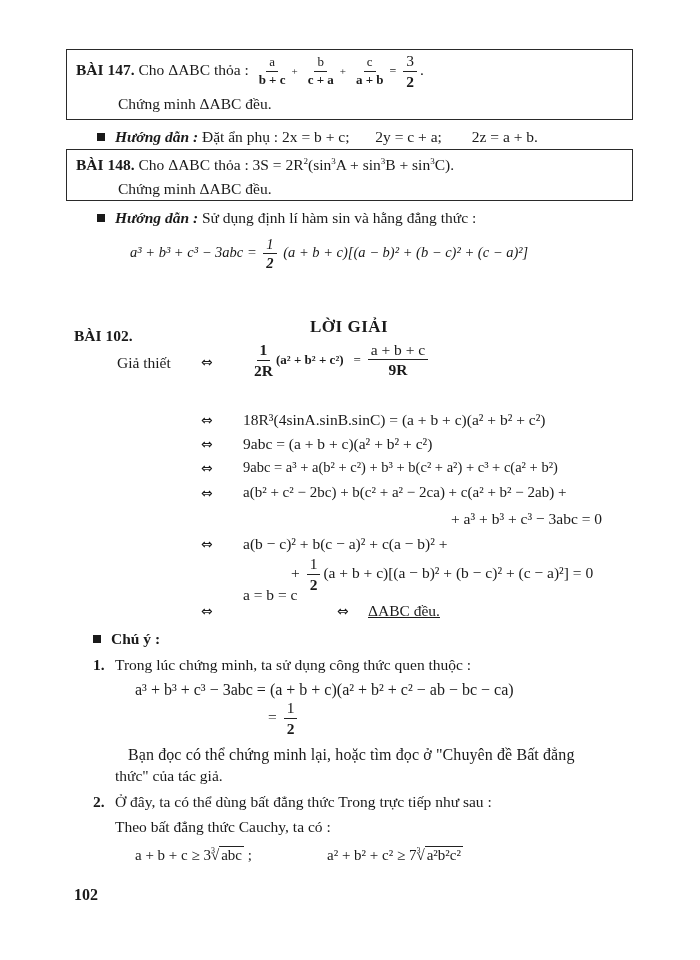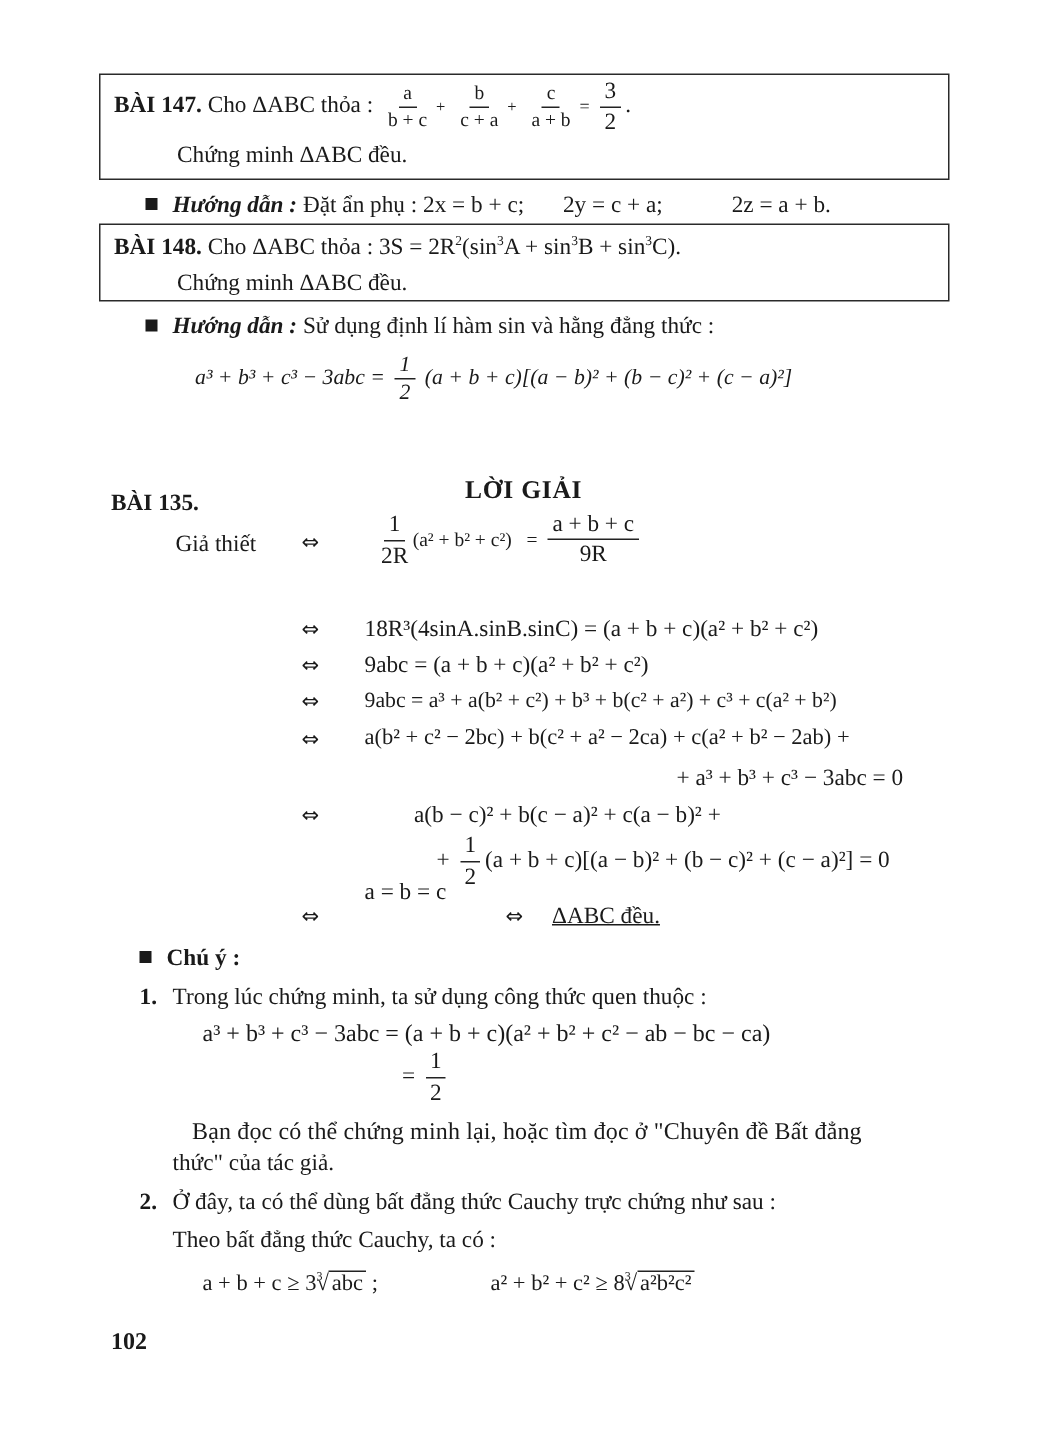--- a/index.html
+++ b/index.html
@@ -6,21 +6,21 @@
   body {
     width:700px; height:960px; background:#ffffff; position:relative; overflow:hidden;
     font-family:"Liberation Serif","DejaVu Serif",serif; color:#1a1a1a;
   }
   .abs { position:absolute; white-space:nowrap; }
   .t { font-size:15.5px; }
   b, .b { font-weight:bold; }
   .box { position:absolute; border:1.5px solid #2a2a2a; box-sizing:border-box; }
   .frac { display:inline-flex; flex-direction:column; align-items:center; vertical-align:middle; margin:0 3px; }
   .frac .num { padding:0 3px 1px 3px; border-bottom:1px solid #222; line-height:1.15; }
-  .frac .den { padding:1px 3px 0 3px; line-height:1.15; }
+  .frac .den { padding:1px 3px 0 3px; line-height:1.15;font-weight:bold; }
   sup { font-size:9px; vertical-align:6px; line-height:0; }
   .it { font-style:italic; }
   .sq { display:inline-block; width:8px; height:8px; background:#1a1a1a; margin-right:10px; vertical-align:1px; }
   .arrow { font-family:"DejaVu Sans",sans-serif; font-size:14px; }
   .root { border-top:1px solid #222; padding:0 2px; }
   .rootidx { font-size:8px; vertical-align:7px; margin-right:-4px; }
   .title { font-size:17px; font-weight:bold; letter-spacing:0.5px; }
 </style>
 </head>
 <body>
@@ -45,21 +45,21 @@
       <span class="num">3</span>
       <span class="den">2</span>
     </span><span>.</span>
 </div>
 <div class="abs t" style="left:118px;top:95px;">Chứng minh ΔABC đều.</div>
 
 <div class="abs t" style="left:97px;top:128px;">
   <span class="sq"></span><b class="it">Hướng dẫn :</b>
   <span>Đặt ẩn phụ : 2x = b + c;</span>
   <span style="margin-left:22px;">2y = c + a;</span>
-  <span style="margin-left:42px;">2z = a + b.</span>
+  <span style="margin-left:26px;">2z = a + b.</span>
 </div>
 
 <div class="box" style="left:66px;top:149px;width:567px;height:52px;"></div>
 <div class="abs t" style="left:76px;top:156px;">
   <b>BÀI 148.</b>
   <span>Cho ΔABC thỏa : 3S = 2R</span><sup>2</sup><span>(sin</span><sup>3</sup><span>A + sin</span><sup>3</sup><span>B + sin</span><sup>3</sup><span>C).</span>
 </div>
 <div class="abs t" style="left:118px;top:180px;">Chứng minh ΔABC đều.</div>
 
 <div class="abs t" style="left:97px;top:209px;">
@@ -69,21 +69,21 @@
 <div class="abs it" style="left:130px;top:234px;font-size:14.5px;line-height:36px;">
   <span>a³ + b³ + c³ − 3abc =</span>
   <span class="frac" style="font-style:italic;">
       <span class="num">1</span>
       <span class="den">2</span>
     </span>
   <span>(a + b + c)[(a − b)² + (b − c)² + (c − a)²]</span>
 </div>
 
 <div class="abs title" style="left:310px;top:295px;margin-top:22px;">LỜI GIẢI</div>
-<div class="abs t b" style="left:74px;top:327px;">BÀI 135.</div>
+<div class="abs t b" style="left:74px;top:327px;">BÀI 102.</div>
 
 <div class="abs t" style="left:117px;top:354px;">Giả thiết</div>
 <div class="abs arrow" style="left:201px;top:354px;">⇔</div>
 <div class="abs t" style="left:245px;top:340px;line-height:1;">
   <span class="frac">
     <span class="den" style="display:flex;align-items:center;">
       <span class="frac" style="margin:0;">
           <span class="num">1</span>
           <span class="den">2R</span>
         </span>
@@ -102,21 +102,21 @@
 <div class="abs arrow" style="left:201px;top:436px;">⇔</div>
 <div class="abs t" style="left:243px;top:435px;">9abc = (a + b + c)(a² + b² + c²)</div>
 <div class="abs arrow" style="left:201px;top:460px;">⇔</div>
 <div class="abs t" style="left:243px;top:459px;font-size:14.5px;">9abc = a³ + a(b² + c²) + b³ + b(c² + a²) + c³ + c(a² + b²)</div>
 
 <div class="abs arrow" style="left:201px;top:485px;">⇔</div>
 <div class="abs t" style="left:243px;top:484px;font-size:15px;">a(b² + c² − 2bc) + b(c² + a² − 2ca) + c(a² + b² − 2ab) +</div>
 <div class="abs t" style="left:451px;top:510px;">+ a³ + b³ + c³ − 3abc = 0</div>
 
 <div class="abs arrow" style="left:201px;top:536px;">⇔</div>
-<div class="abs t" style="left:243px;top:535px;margin-left:33px;">a(b − c)² + b(c − a)² + c(a − b)² +</div>
+<div class="abs t" style="left:243px;top:535px;">a(b − c)² + b(c − a)² + c(a − b)² +</div>
 <div class="abs t" style="left:291px;top:555px;line-height:36px;">
   <span>+</span>
   <span class="frac">
       <span class="num">1</span>
       <span class="den">2</span>
     </span><span>(a + b + c)[(a − b)² + (b − c)² + (c − a)²] = 0</span>
 </div>
 
 <div class="abs arrow" style="left:201px;top:603px;">⇔</div>
 <div class="abs t" style="left:243px;top:586px;">a = b = c</div>
@@ -133,24 +133,24 @@
   <span>=</span>
   <span class="frac">
       <span class="num">1</span>
       <span class="den">2</span>
     </span>
 </div>
 <div class="abs t" style="left:128px;top:746px;font-size:16px;letter-spacing:0.1px;">Bạn đọc có thể chứng minh lại, hoặc tìm đọc ở "Chuyên đề Bất đẳng</div>
 <div class="abs t" style="left:115px;top:767px;">thức" của tác giả.</div>
 
 <div class="abs t b" style="left:93px;top:793px;">2.</div>
-<div class="abs t" style="left:115px;top:793px;">Ở đây, ta có thể dùng bất đẳng thức Cauchy trực chứng như sau :</div>
+<div class="abs t" style="left:115px;top:793px;">Ở đây, ta có thể dùng bất đẳng thức Trong trực tiếp như sau :</div>
 <div class="abs t" style="left:115px;top:818px;">Theo bất đẳng thức Cauchy, ta có :</div>
 
 <div class="abs t" style="left:135px;top:846px;font-size:15px;">
   <span>a + b + c ≥ 3</span><span class="rootidx">3</span><span>√</span><span class="root">abc</span>
   <span>;</span>
 </div>
 <div class="abs t" style="left:327px;top:846px;font-size:15px;">
-  <span>a² + b² + c² ≥ 8</span><span class="rootidx">3</span><span>√</span><span class="root">a²b²c²</span>
+  <span>a² + b² + c² ≥ 7</span><span class="rootidx">3</span><span>√</span><span class="root">a²b²c²</span>
 </div>
 
 <div class="abs b" style="left:74px;top:886px;font-size:16px;text-align:right;">102</div>
 
 </body></html>

